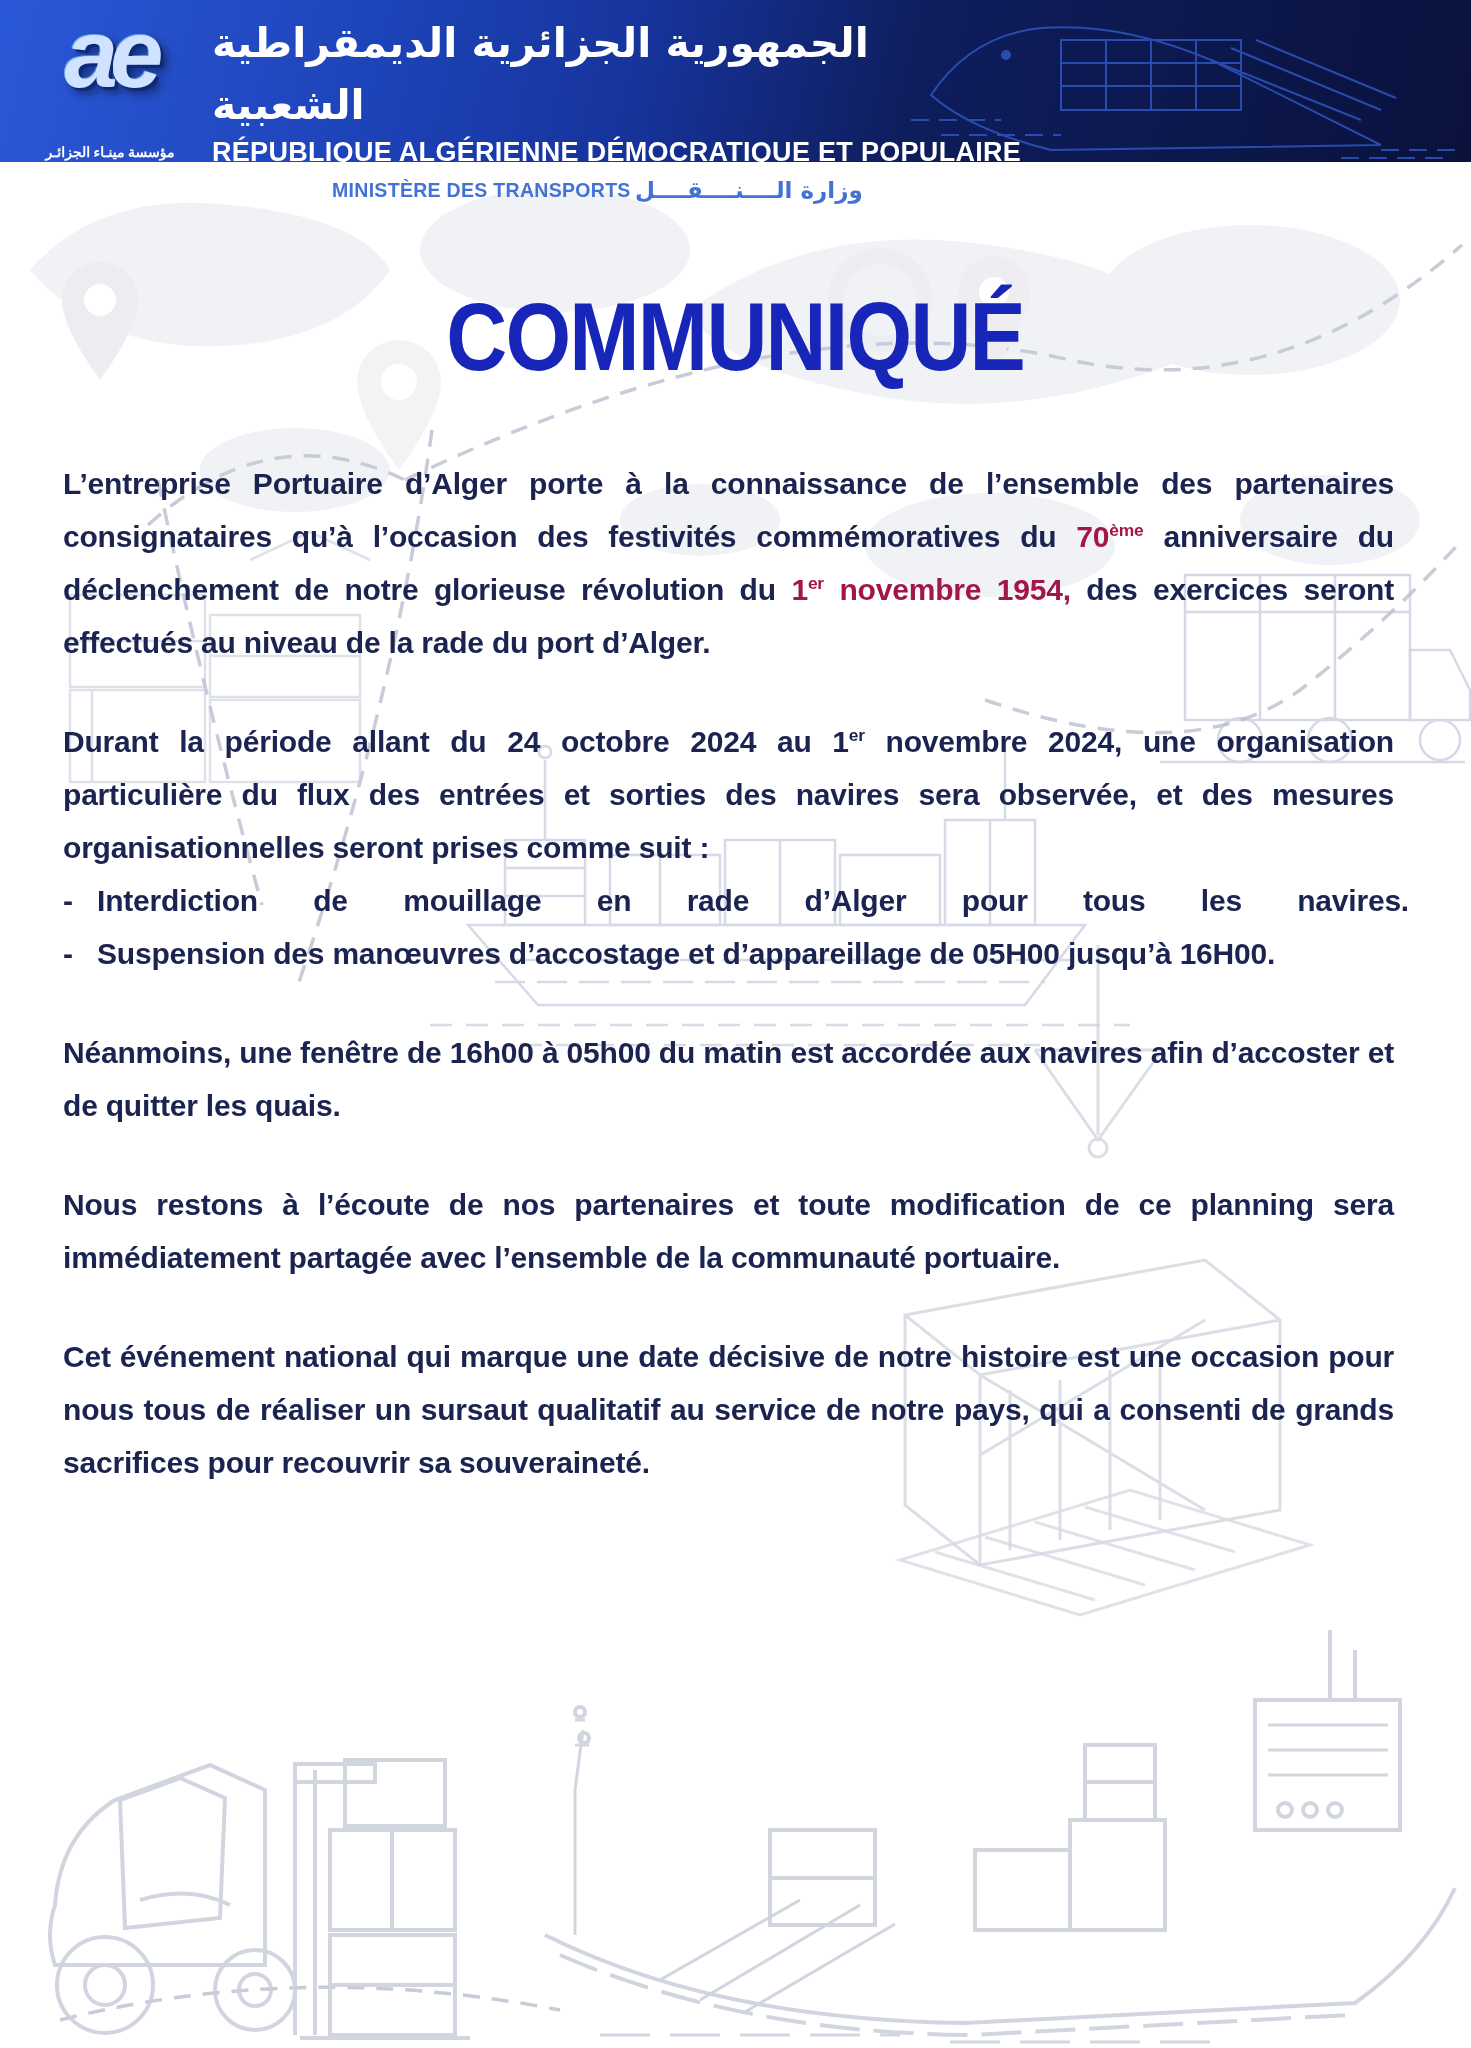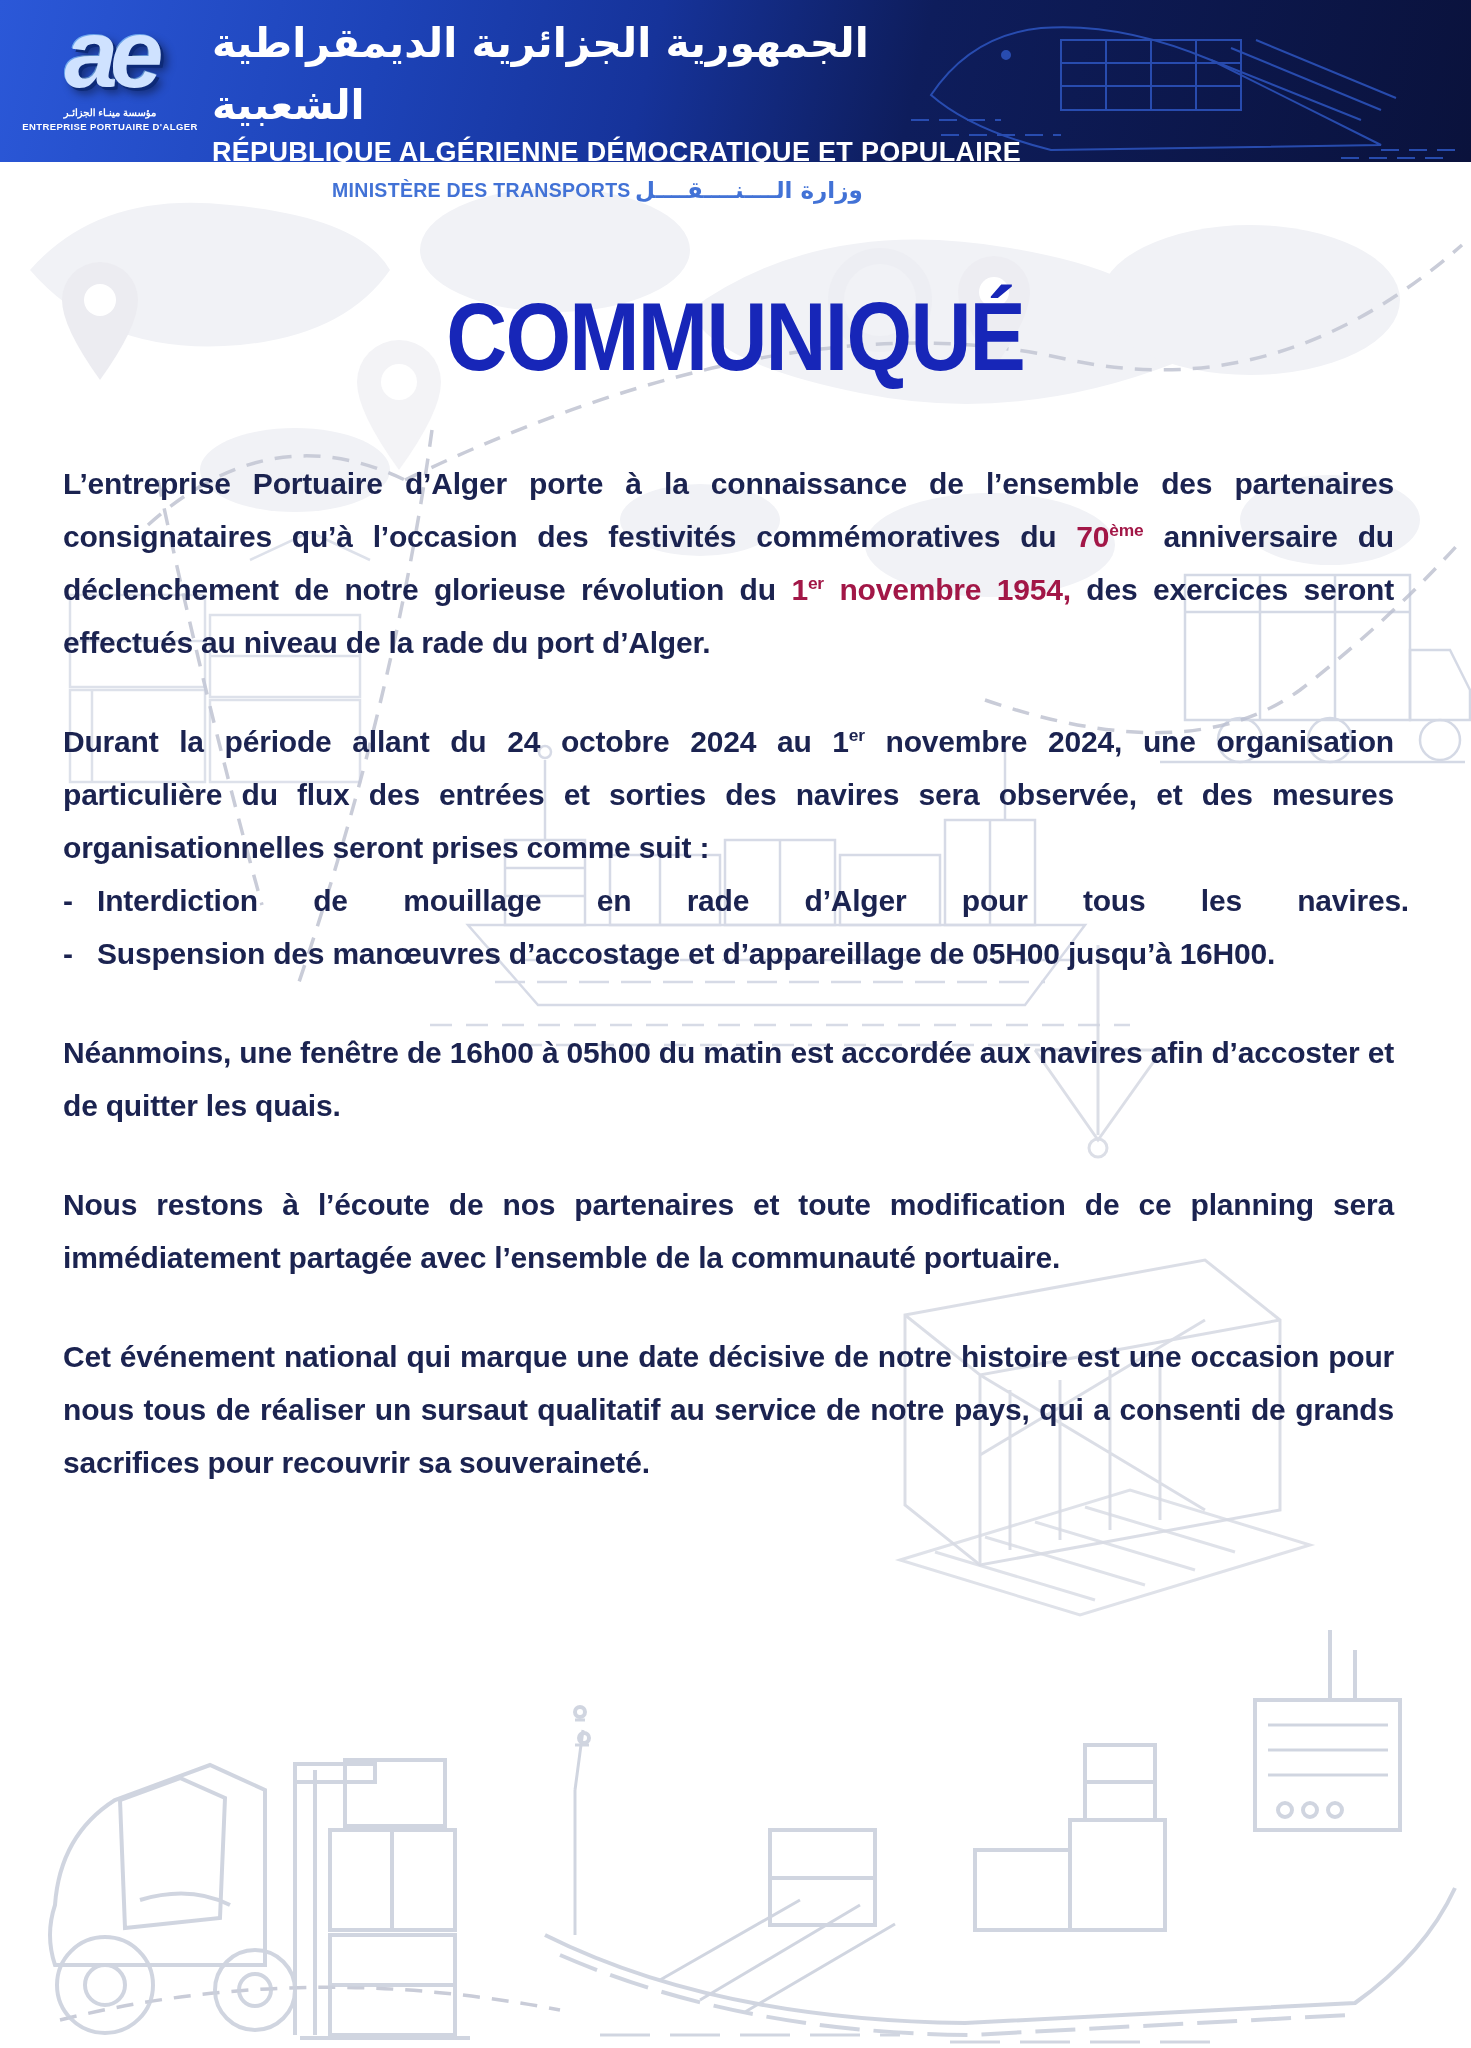--- a/index.html
+++ b/index.html
@@ -10,21 +10,21 @@
   .watermarks{position:absolute;left:0;top:0;width:1471px;height:2048px;z-index:0;pointer-events:none;}
 
   
   .header{position:absolute;top:0;left:0;right:0;height:162px;z-index:3;
           background:linear-gradient(103deg,#2b58d8 0%,#1d43b8 26%,#16339a 44%,#0e1d5c 62%,#0a123c 100%);padding-left:8px;}
   .header-ship{position:absolute;right:0;top:0;height:162px;width:560px;}
   .logo{position:absolute;left:12px;top:4px;width:196px;height:154px;text-align:center;color:#fff;}
   .logo-glyph{font-size:96px;line-height:100px;font-weight:bold;font-style:italic;
               color:#cfe2ff;text-shadow:3px 3px 0 #0d2a78,6px 6px 10px rgba(0,0,0,.45),-1px -1px 0 #6fa9f0;
               letter-spacing:-8px;}
-  .logo-ar{font-family:Liberation Sans, sans-serif;font-size:10px;line-height:17px;font-weight:bold;direction:rtl;}
+  .logo-ar{font-family:Liberation Serif, serif;font-size:14px;line-height:17px;font-weight:bold;direction:rtl;margin-top:40px;}
   .logo-fr{font-size:9.5px;line-height:12px;font-weight:bold;letter-spacing:.4px;}
   .header-text{position:absolute;left:212px;top:12px;width:740px;text-align:left;color:#ffffff;}
   .h-ar{font-family:"DejaVu Sans",sans-serif;font-size:41px;line-height:62px;font-weight:bold;direction:rtl;}
   .h-fr{font-size:27px;line-height:32px;font-weight:bold;letter-spacing:.3px;white-space:nowrap;}
   .h-min{margin-top:9px;color:#4272d6;font-weight:bold;white-space:nowrap;padding-left:120px;}
   .h-min .fr{font-size:19.5px;letter-spacing:.3px;vertical-align:middle;}
   .h-min .ar{font-family:"DejaVu Sans",sans-serif;font-size:23px;vertical-align:middle;direction:rtl;margin-right:16px;}
 
   
   .content{position:relative;z-index:1;padding-top:162px;}

